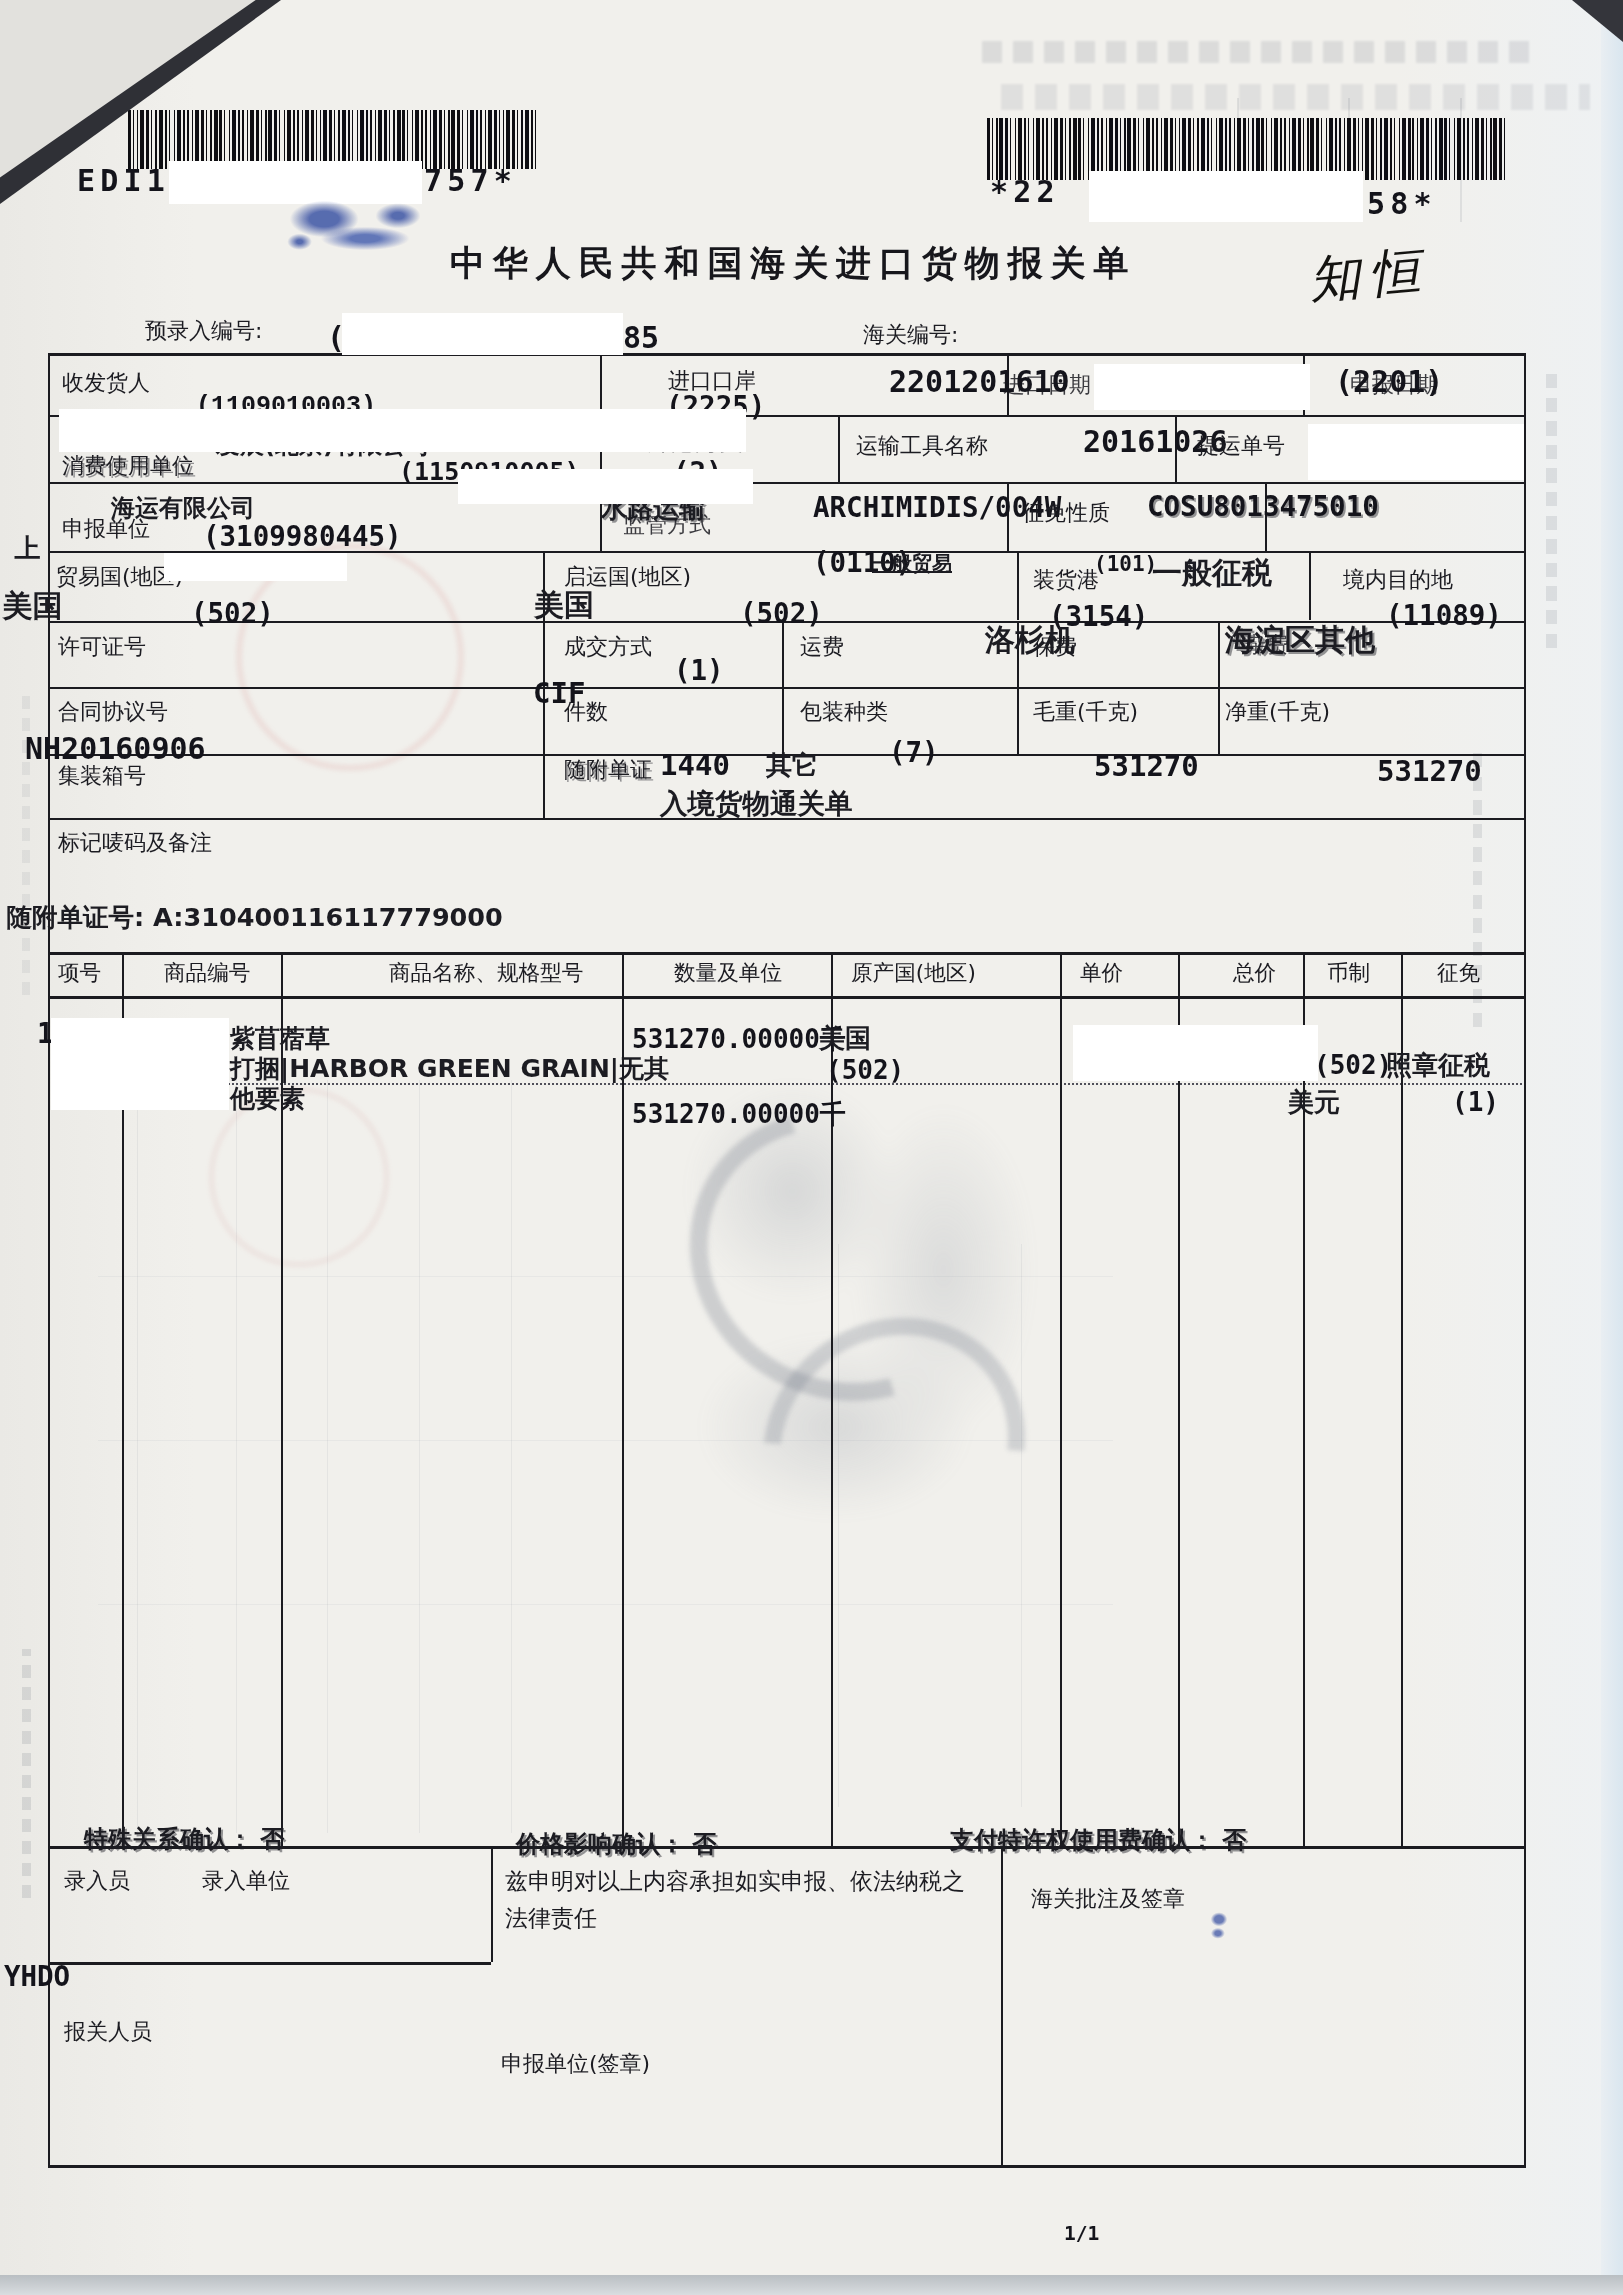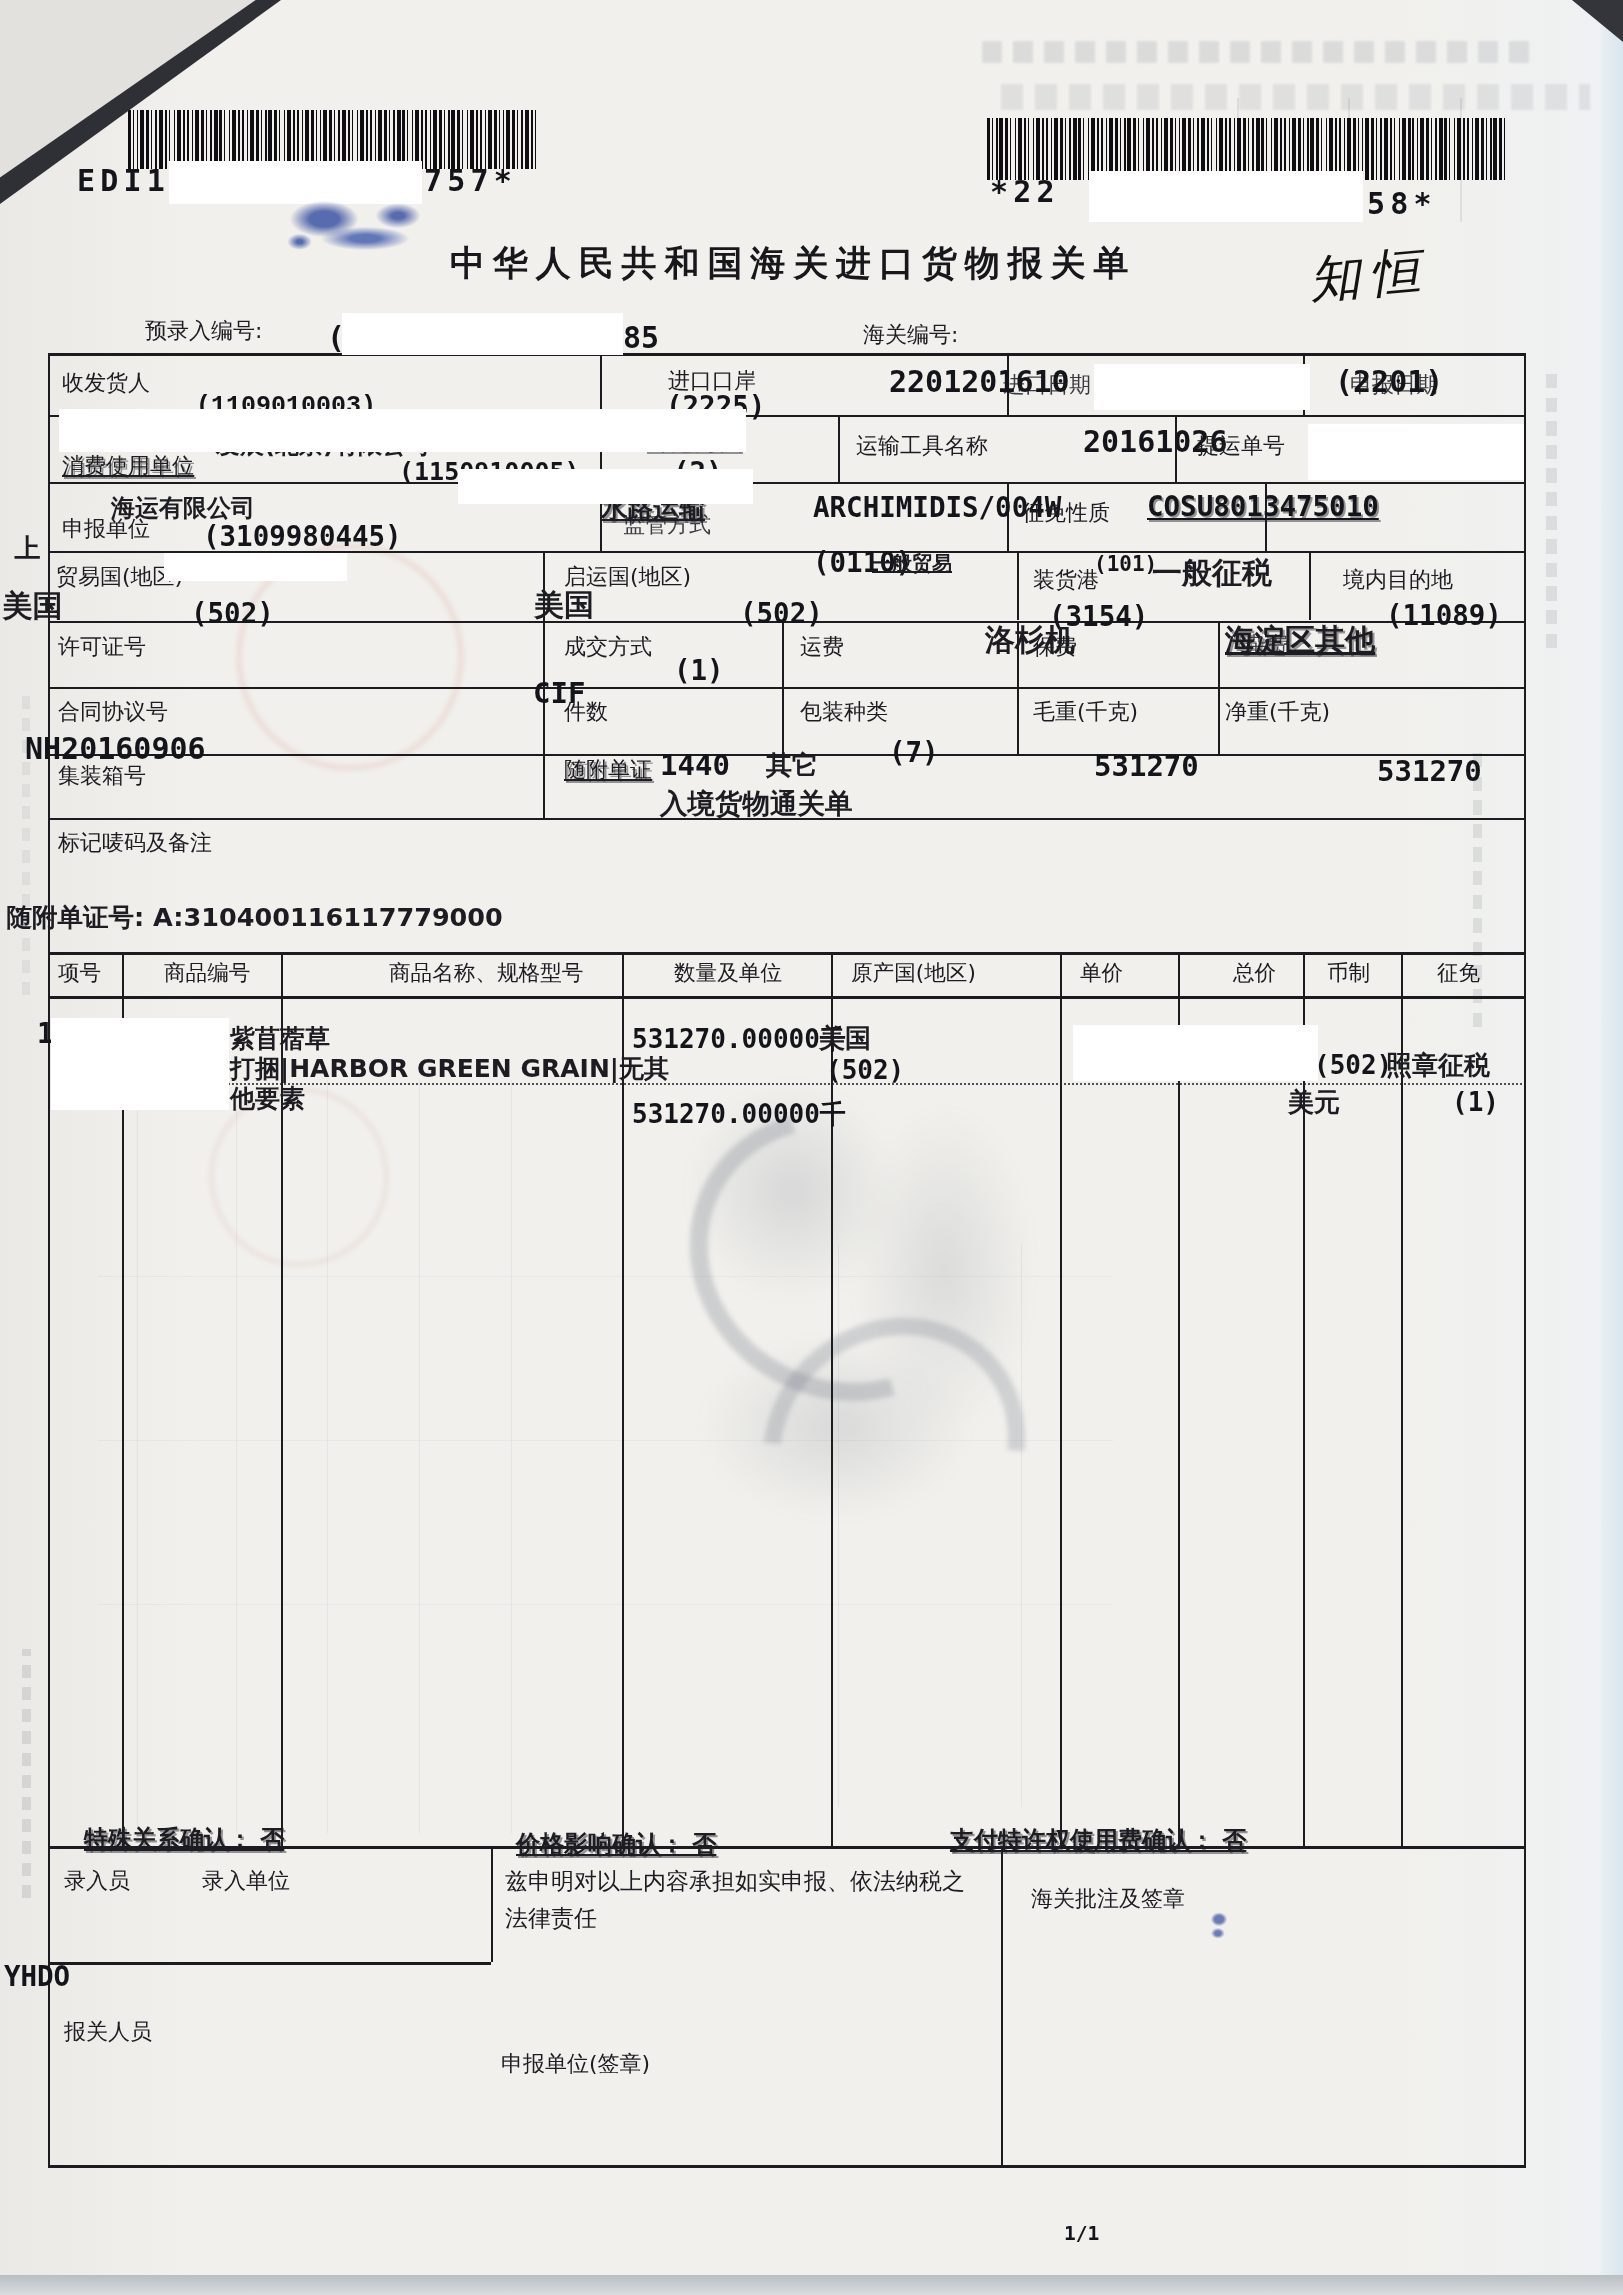--- a/index.html
+++ b/index.html
@@ -1,21 +1,21 @@
 <!DOCTYPE html>
 <html style="font-size:10.5px"><head>
 <meta charset="utf-8">
 <style>
   html,body{margin:0;padding:0;background:#e6e5e1;}
   #paper{position:relative;width:1623px;height:2295px;overflow:hidden;
     background:linear-gradient(90deg,#eae9e5 0,#f1f0ec 12%,#f1f0ec 86%,#eef1f3 100%);
     font-family:"DejaVu Sans","Liberation Sans",sans-serif;color:#1c1c22;}
   .t{position:absolute;white-space:nowrap;z-index:4;color:#1c1c22;line-height:1.15;}
   .mono{font-family:"DejaVu Sans Mono","Liberation Mono",monospace;font-weight:700;color:#14141b;}
-  .dbl{text-shadow:2px 2px 0 rgba(30,30,40,.45);text-decoration:underline;}
+  .dbl{text-shadow:2px 2px 0 rgba(30,30,40,.45);}
   .wo{position:absolute;background:#ffffff;z-index:5;}
   .hl{position:absolute;background:#1b1b20;height:2px;z-index:3;}
   .vl{position:absolute;background:#1b1b20;width:2px;z-index:3;}
   .dot{position:absolute;height:0;border-top:2.6px dotted #50505a;z-index:3;}
   .bc{position:absolute;z-index:4;background:
     repeating-linear-gradient(90deg,#0e0e12 0 2.6px,transparent 2.6px 4.6px,#0e0e12 4.6px 5.9px,transparent 5.9px 9.2px,#0e0e12 9.2px 10.5px,transparent 10.5px 12.4px,#0e0e12 12.4px 16.4px,transparent 16.4px 18.3px);}
   .bleed{position:absolute;z-index:1;}
   .edge{position:absolute;z-index:8;}
   .ink{position:absolute;z-index:6;}
 </style>

